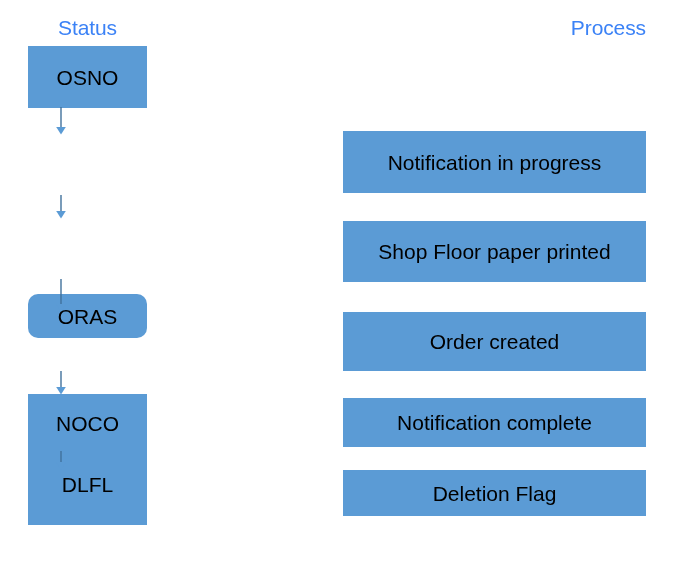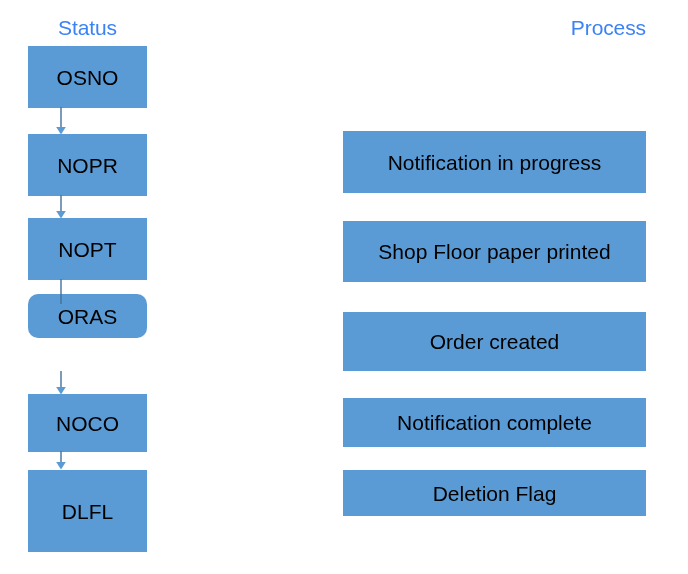--- a/index.html
+++ b/index.html
@@ -64,21 +64,21 @@
     width: 303px;
     font-size: 21px;
     line-height: 25px;
   }
   
   #status-node-0 { top: 46px;  height: 62px; }
   #status-node-1 { top: 134px; height: 62px; }
   #status-node-2 { top: 218px; height: 62px; }
   #status-node-3 { top: 294px; height: 44px; border-radius: 10px; }
   #status-node-4 { top: 394px; height: 58px; }
-  #status-node-5 { top: 470px; height: 82px; justify-content: center; }
+  #status-node-5 { top: 443px; height: 82px; justify-content: center; }
   
   #process-node-0 { top: 46px;  height: 62px; }
   #process-node-1 { top: 131px; height: 62px; }
   #process-node-2 { top: 221px; height: 61px; }
   #process-node-3 { top: 312px; height: 59px; }
   #process-node-4 { top: 398px; height: 49px; }
   #process-node-5 { top: 470px; height: 46px; align-items: center; }
 
   .connector {
     position: absolute;
@@ -96,26 +96,20 @@
 <body>
 
 <div id="diagram">
 
   <div class="col-title" id="status-title">Status</div>
 
   <div class="col-title" id="process-title">Process</div>
 
   <div class="node status-node" id="status-node-0">
     <span class="node-label">OSNO</span>
-  </div>
-  <div class="node status-node" id="status-node-1">
-    <span class="node-label">NOPR</span>
-  </div>
-  <div class="node status-node" id="status-node-2">
-    <span class="node-label">NOPT</span>
   </div>
   <div class="node status-node" id="status-node-3">
     <span class="node-label">ORAS</span>
   </div>
   <div class="node status-node" id="status-node-4">
     <span class="node-label">NOCO</span>
   </div>
   <div class="node status-node" id="status-node-5">
     <span class="node-label">DLFL</span>
   </div>

